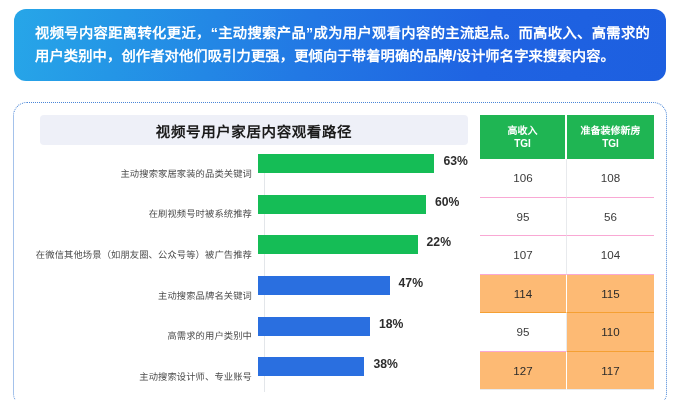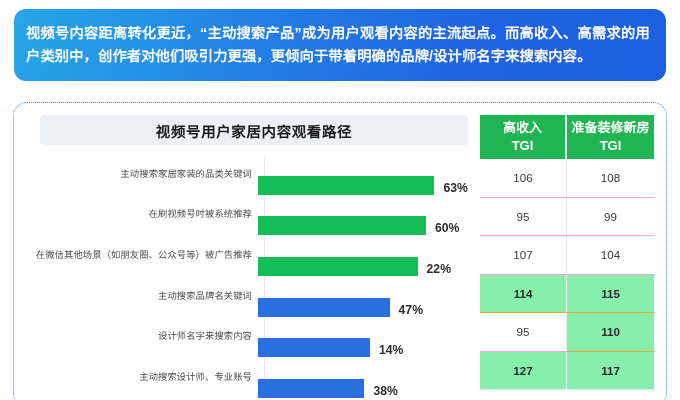--- a/index.html
+++ b/index.html
@@ -18,21 +18,21 @@
   
   .banner {
     position: absolute;
     left: 14px;
     top: 9px;
     width: 652px;
     height: 72px;
     border-radius: 12px;
     background: linear-gradient(100deg, #27a6e8 0%, #2496e6 16%, #2278e4 45%, #1f63e2 72%, #1d5fe0 100%);
     box-sizing: border-box;
-    padding: 8px 16px 8px 12px;
+    padding: 8px 16px 8px 21px;
     display: flex;
     align-items: center;
   }
   .banner-text {
     color: #ffffff;
     font-size: 14.3px;
     font-weight: bold;
     line-height: 1.62;
     letter-spacing: 0.1px;
     text-align: justify;
@@ -117,21 +117,21 @@
     padding-right: 6px;
     box-sizing: border-box;
     font-size: 9.3px;
     color: #4d4d4d;
     line-height: 1.45;
     letter-spacing: 0.1px;
   }
   .bar-track {
     flex: 1;
     display: flex;
-    align-items: flex-end;
+    align-items: flex-start;
     height: 100%;
     position: relative;
   }
   .bar {
     height: 19px;
     border-radius: 0;
   }
   .bar.green { background: #15bd56; }
   .bar.blue  { background: #2a6fe0; }
   .bar-value {
@@ -155,21 +155,21 @@
   .tgi-table {
     width: 100%;
     height: 100%;
     border-collapse: separate;
     border-spacing: 0;
     table-layout: fixed;
   }
   .tgi-table th {
     background: #1fb553;
     color: #ffffff;
-    font-size: 13px;
+    font-size: 10px;
     font-weight: bold;
     line-height: 1.35;
     height: 44px;
     padding: 0;
     border-right: 2px solid #ffffff;
   }
   .tgi-table th:last-child { border-right: none; }
   .tgi-table th .th-sub {
     display: block;
     font-weight: bold;
@@ -179,23 +179,23 @@
     font-size: 11.6px;
     color: #3a3a3a;
     background: #ffffff;
     border-bottom: 1px solid #f9a8d4;
     border-right: 1px solid #e8eaed;
     padding: 0;
   }
   .tgi-table td:last-child { border-right: none; }
   .tgi-table tr:last-child td { border-bottom: 1px solid #e8eaed; }
   .tgi-table td.hl {
-    background: #86efac;
+    background: #fdba74;
     color: #2b2b2b;
-    font-weight: bold;
+    font-weight: normal;
     border-bottom-color: #f5a033;
     border-right-color: #ffffff;
   }
 </style>
 </head>
 <body>
 
 <div class="banner">
   <div class="banner-text">视频号内容距离转化更近，“主动搜索产品”成为用户观看内容的主流起点。而高收入、高需求的用户类别中，创作者对他们吸引力更强，更倾向于带着明确的品牌/设计师名字来搜索内容。</div>
 </div>
@@ -232,24 +232,24 @@
               </div>
             </div>
             <div class="bar-row">
               <div class="bar-label">主动搜索品牌名关键词</div>
               <div class="bar-track">
                 <div class="bar blue" style="background: rgb(42, 111, 224); width: 131.6px;"></div>
                 <span class="bar-value">47%</span>
               </div>
             </div>
             <div class="bar-row">
-              <div class="bar-label">设计师名字来搜索内容</div>
+              <div class="bar-label">高需求的用户类别中</div>
               <div class="bar-track">
                 <div class="bar blue" style="background: rgb(42, 111, 224); width: 112px;"></div>
-                <span class="bar-value">14%</span>
+                <span class="bar-value">18%</span>
               </div>
             </div>
             <div class="bar-row">
               <div class="bar-label">主动搜索设计师、专业账号</div>
               <div class="bar-track">
                 <div class="bar blue" style="background: rgb(42, 111, 224); width: 106.4px;"></div>
                 <span class="bar-value">38%</span>
               </div>
             </div>
           </div>
@@ -270,21 +270,21 @@
             </th>
           </tr>
         </thead>
         <tbody id="tgi-body">
             <tr>
               <td>106</td>
               <td>108</td>
             </tr>
             <tr>
               <td>95</td>
-              <td>99</td>
+              <td>56</td>
             </tr>
             <tr>
               <td>107</td>
               <td>104</td>
             </tr>
             <tr>
               <td class="hl">114</td>
               <td class="hl">115</td>
             </tr>
             <tr>

